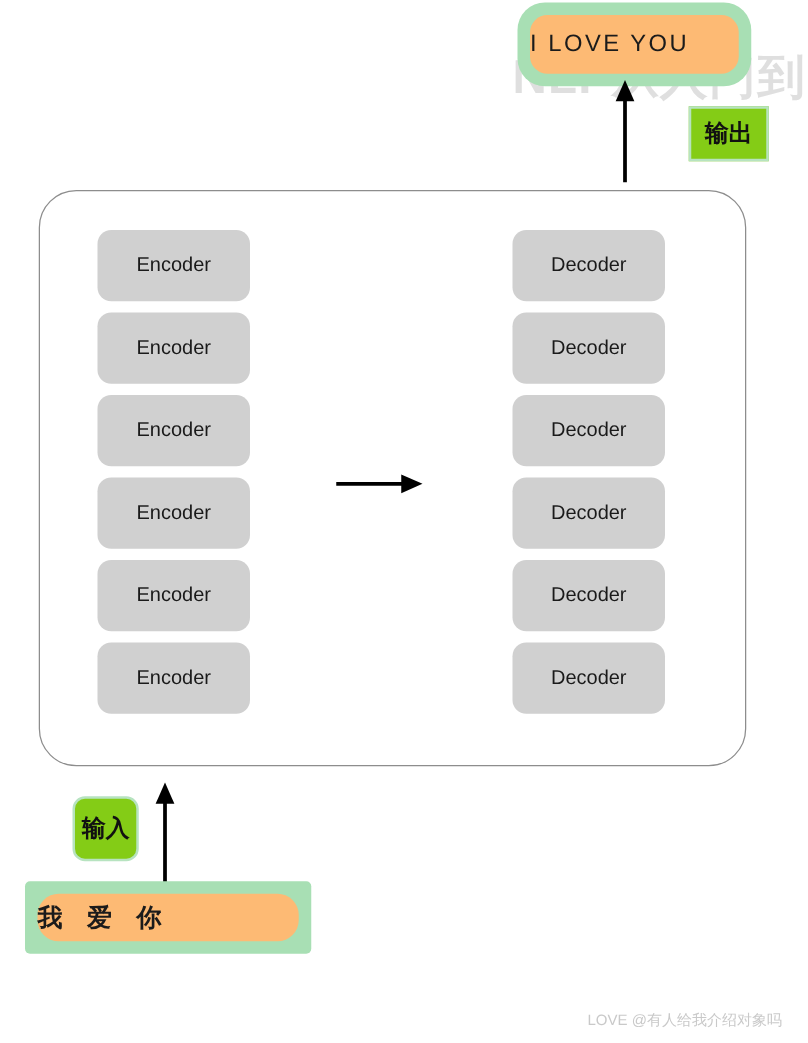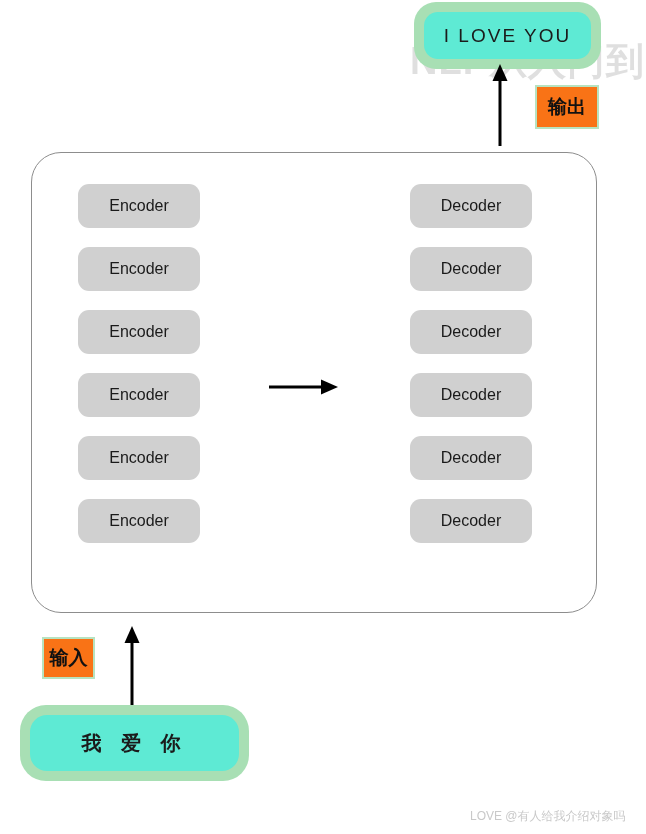--- a/index.html
+++ b/index.html
@@ -24,59 +24,60 @@
     background: #a8dfb4;
     border-radius: 22px;
     box-sizing: border-box;
   }
   .pill-inner {
     position: absolute;
     left: 10px;
     top: 10px;
     right: 10px;
     bottom: 10px;
-    background: #5eead4;
+    background: #fdba74;
     border-radius: 14px;
     display: flex;
     align-items: center;
-    justify-content: center;
+    justify-content: flex-start;
   }
   .pill-text {
     color: #1b1b1b;
     white-space: pre;
   }
   #out-pill { left: 414px; top: 2px; width: 187px; height: 67px; }
   #out-pill .pill-text {
     font-size: 19px;
     letter-spacing: 2.0px;
     font-weight: 500;
   }
-  #in-pill { left: 20px; top: 705px; width: 229px; height: 76px; border-radius: 26px; }
+  #in-pill { left: 20px; top: 705px; width: 229px; height: 58px; border-radius: 4px; }
   #in-pill .pill-inner { border-radius: 17px; }
   #in-pill .pill-text {
     font-size: 20px;
     letter-spacing: 7px;
     font-weight: 600;
   }
 
   
   .tagbox {
     position: absolute;
-    background: #f97316;
+    background: #84cc16;
     border: 2px solid #b7e3c0;
     box-sizing: border-box;
     display: flex;
     align-items: center;
     justify-content: center;
     color: #111111;
     font-size: 19px;
     font-weight: 600;
+    margin-left: 16px;
   }
   #tag-output { left: 535px; top: 85px; width: 64px; height: 44px; }
-  #tag-input  { left: 42px;  top: 637px; width: 53px;  height: 42px; }
+  #tag-input  { left: 42px;  top: 637px; width: 53px;  height: 52px; border-radius: 10px; }
 
   
   #main-frame {
     position: absolute;
     left: 31px;
     top: 152px;
     width: 566px;
     height: 461px;
     border: 1.6px solid #8d8d8d;
     border-radius: 30px;
@@ -87,29 +88,29 @@
   
   .stack {
     position: absolute;
     top: 184px;
     width: 122px;
   }
   #encoder-stack { left: 78px; }
   #decoder-stack { left: 410px; }
   .block {
     width: 122px;
-    height: 44px;
+    height: 57px;
     background: #d0d0d0;
     border-radius: 11px;
     display: flex;
     align-items: center;
     justify-content: center;
     color: #1a1a1a;
     font-size: 16px;
-    margin-bottom: 19px;
+    margin-bottom: 9px;
     box-sizing: border-box;
   }
 
   
   .arrow {
     position: absolute;
   }
   #arrow-mid   { left: 266px; top: 370px; }
   #arrow-out   { left: 489px; top: 62px;  }
   #arrow-in    { left: 121px; top: 624px; }

